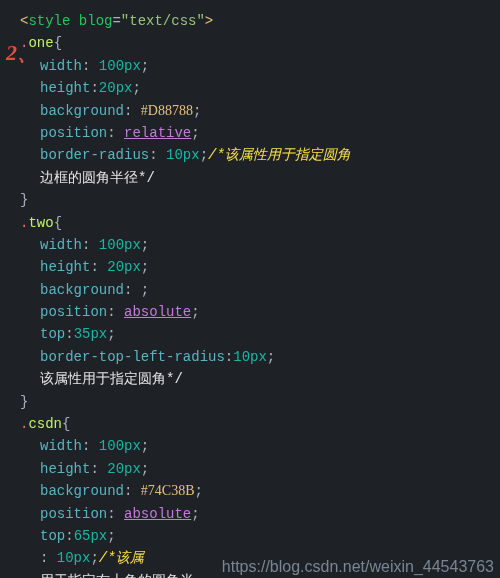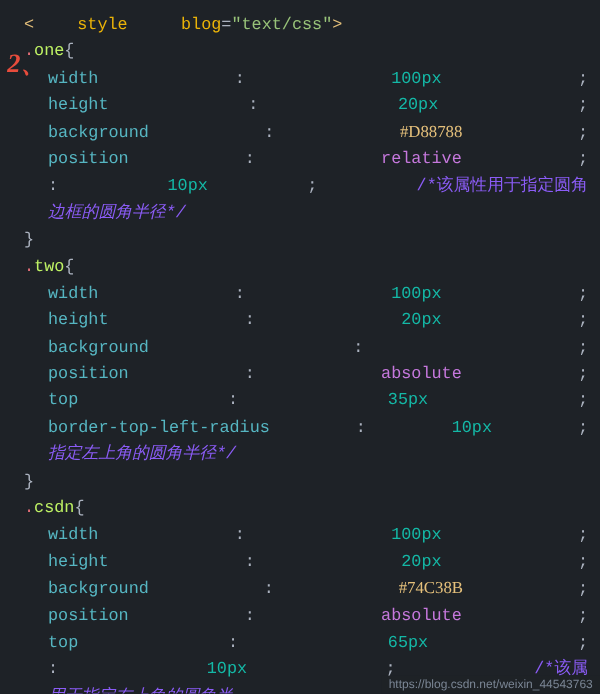--- a/index.html
+++ b/index.html
@@ -23,56 +23,56 @@
       line-height: 1.6;
       color: #abb2bf;
     }
 
     .line {
       display: flex;
       align-items: flex-start;
       white-space: pre;
     }
 
-    .indent1 { padding-left: 20px; justify-content: space-between; }
+    .indent1 { padding-left: 20px; }
 
     
     .tag-bracket { color: #e5c07b; }
-    .attr-name { color: #eab308; margin-left: 36px; }
+    .attr-name { color: #22c55e; }
     .attr-value { color: #98c379; }
     .selector { color: #bef264; }
     .selector-dot { color: #e06c75; }
     .brace { color: #abb2bf; }
     .prop { color: #56b6c2; }
     .colon { color: #abb2bf; }
     .value-num { color: #14b8a6; }
-    .value-keyword { color: #c678dd; }
-    .comment { color: #8b5cf6; }
-    .comment-cn { color: #8b5cf6; font-style: italic; }
+    .value-keyword { color: #c678dd; text-decoration: underline; }
+    .comment { color: #fde047; font-style: italic; }
+    .comment-cn { color: #e5e5e5; }
     .hash-color-val { color: #e5c07b; font-family: Liberation Serif, serif; }
     .semicolon { color: #abb2bf; }
 
     .red-mark {
       position: absolute;
       left: 6px;
       top: 38px;
       color: #e74c3c;
       font-size: 22px;
       font-family: serif;
       font-style: italic;
       font-weight: bold;
     }
 
     .url-bar {
       position: absolute;
       bottom: 0;
       right: 0;
       background-color: rgba(30, 34, 39, 0.85);
       color: #7a8594;
-      font-size: 10px;
+      font-size: 16px;
       padding: 2px 6px;
       font-family: Arial, sans-serif;
     }
   </style>
 </head>
 <body>
 
 <div class="code-container">
 
   <div class="line">
@@ -93,21 +93,21 @@
 
   <div class="line indent1">
     <span class="prop">background</span><span class="colon">: </span><span class="hash-color-val">#D88788</span><span class="semicolon">;</span>
   </div>
 
   <div class="line indent1">
     <span class="prop">position</span><span class="colon">: </span><span class="value-keyword">relative</span><span class="semicolon">;</span>
   </div>
 
   <div class="line indent1">
-    <span class="colon">: </span><span class="value-num">10px</span><span class="semicolon">;</span><span class="comment">/*该属性用于指定圆角</span>
+    <span class="prop">border-radius</span><span class="colon">: </span><span class="value-num">10px</span><span class="semicolon">;</span><span class="comment">/*该属性用于指定圆角</span>
   </div>
 
   <div class="line indent1">
     <span class="comment-cn">边框的圆角半径*/</span>
   </div>
 
   <div class="line">
     <span class="brace">}</span>
   </div>
 
@@ -133,21 +133,21 @@
 
   <div class="line indent1">
     <span class="prop">top</span><span class="colon">:</span><span class="value-num">35px</span><span class="semicolon">;</span>
   </div>
 
   <div class="line indent1">
     <span class="prop">border-top-left-radius</span><span class="colon">:</span><span class="value-num">10px</span><span class="semicolon">;</span>
   </div>
 
   <div class="line indent1">
-    <span class="comment-cn">指定左上角的圆角半径*/</span>
+    <span class="comment-cn">该属性用于指定圆角*/</span>
   </div>
 
   <div class="line">
     <span class="brace">}</span>
   </div>
 
   <div class="line">
     <span class="selector-dot">.</span><span class="selector">csdn</span><span class="brace">{</span>
   </div>
 

